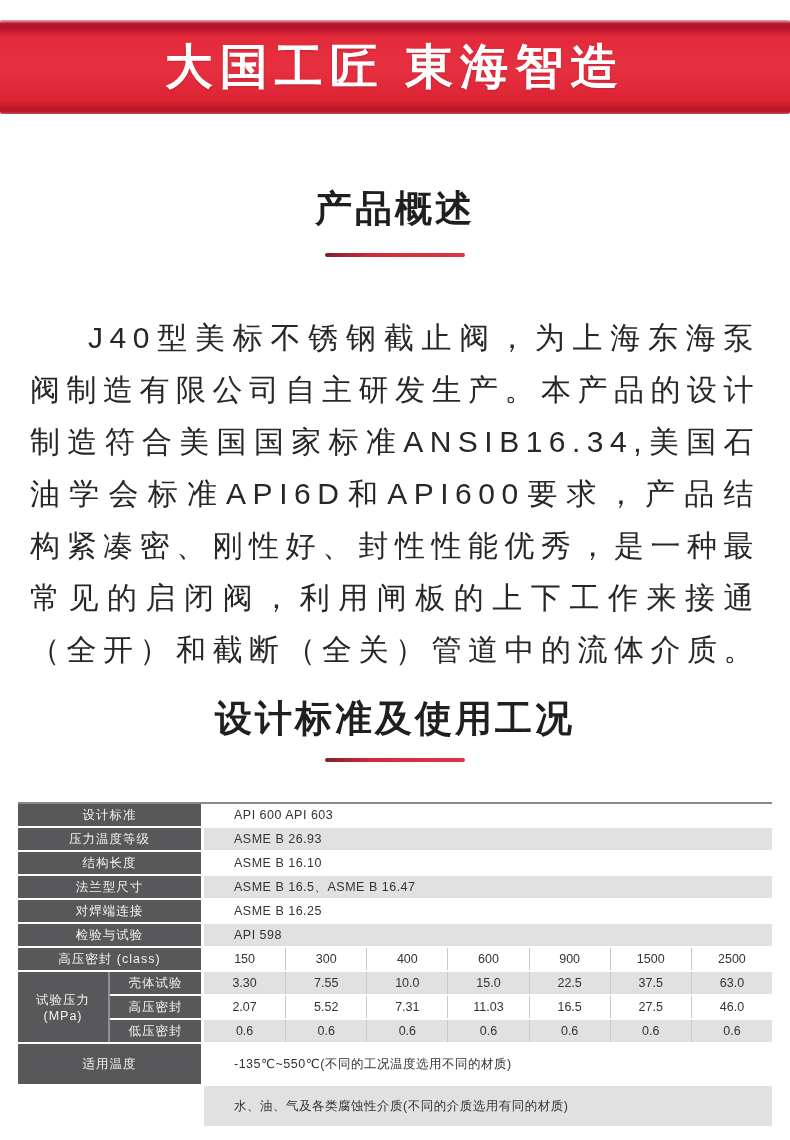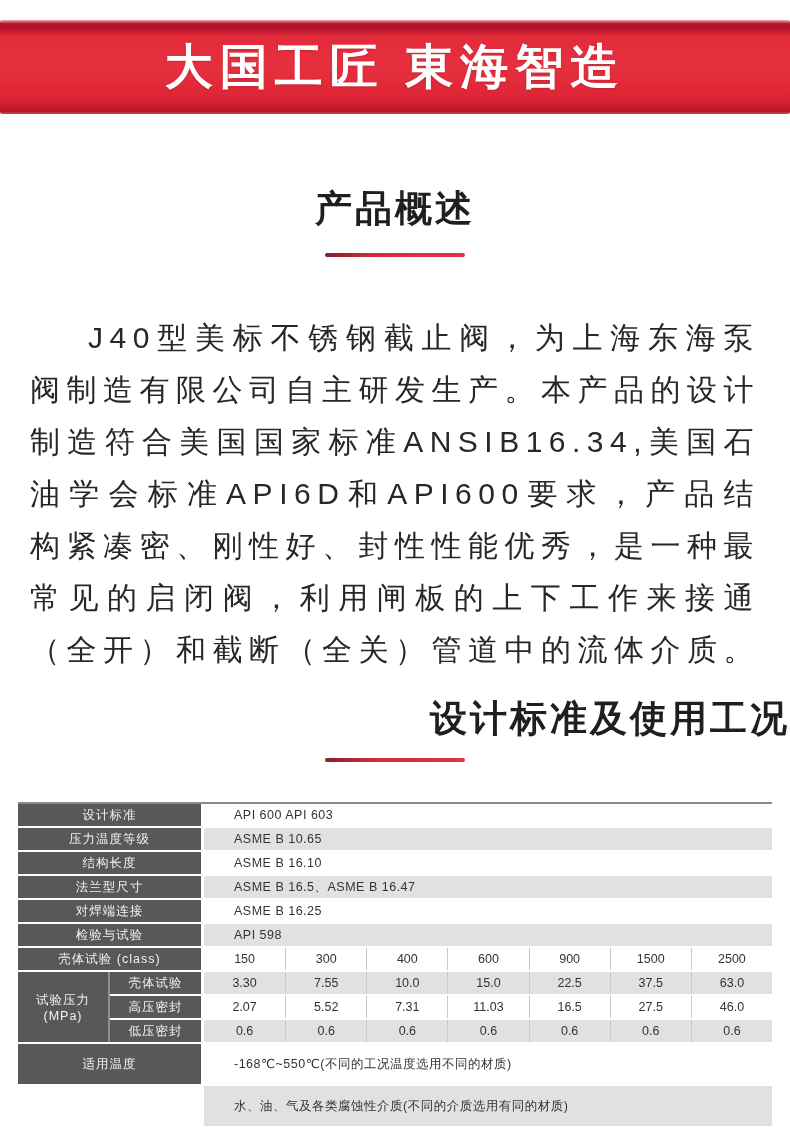--- a/index.html
+++ b/index.html
@@ -18,21 +18,21 @@
   .banner-title{
     color:#ffffff;font-size:48px;font-weight:bold;letter-spacing:7px;
     text-shadow:0 1px 2px rgba(0,0,0,0.15);white-space:pre;
   }
   
   .sec-title{
     position:absolute;left:0;width:790px;text-align:center;
     color:#1f1f1f;font-size:37px;font-weight:bold;letter-spacing:3px;line-height:50px;
   }
   .t1{top:168px;}
-  .t2{top:678px;text-align:right;}
+  .t2{top:678px;}
   .underline{
     position:absolute;left:325px;width:140px;height:4px;border-radius:2px;
     background:linear-gradient(90deg,#7e2130 0%,#d62a3c 35%,#e03347 100%);
   }
   .u1{top:237px;}
   .u2{top:742px;}
   
   .intro{
     position:absolute;left:30px;top:296px;width:730px;
     font-size:30px;line-height:52px;letter-spacing:6.5px;
@@ -84,35 +84,35 @@
   <div class="underline u2"></div>
 
   <div class="table-wrap">
     <div class="table-topline"></div>
     <div class="grid">
 
       <div class="lbl span2" style="grid-row:1">设计标准</div>
       <div class="val full bg-w" style="grid-row:1">API 600  API 603</div>
 
       <div class="lbl span2" style="grid-row:2">压力温度等级</div>
-      <div class="val full bg-g" style="grid-row:2">ASME B 10.65</div>
+      <div class="val full bg-g" style="grid-row:2">ASME B 26.93</div>
 
       <div class="lbl span2" style="grid-row:3">结构长度</div>
       <div class="val full bg-w" style="grid-row:3">ASME B 16.10</div>
 
       <div class="lbl span2" style="grid-row:4">法兰型尺寸</div>
       <div class="val full bg-g" style="grid-row:4">ASME B 16.5、ASME B 16.47</div>
 
       <div class="lbl span2" style="grid-row:5">对焊端连接</div>
       <div class="val full bg-w" style="grid-row:5">ASME B 16.25</div>
 
       <div class="lbl span2" style="grid-row:6">检验与试验</div>
       <div class="val full bg-g" style="grid-row:6">API 598</div>
 
-      <div class="lbl span2" style="grid-row:7">壳体试验 (class)</div>
+      <div class="lbl span2" style="grid-row:7">高压密封 (class)</div>
       <div class="num bg-w" style="grid-row:7;grid-column:3">150</div>
       <div class="num bg-w sep" style="grid-row:7;grid-column:4">300</div>
       <div class="num bg-w sep" style="grid-row:7;grid-column:5">400</div>
       <div class="num bg-w sep" style="grid-row:7;grid-column:6">600</div>
       <div class="num bg-w sep" style="grid-row:7;grid-column:7">900</div>
       <div class="num bg-w sep" style="grid-row:7;grid-column:8">1500</div>
       <div class="num bg-w sep" style="grid-row:7;grid-column:9">2500</div>
 
       <div class="lbl main" style="grid-row:8 / 11;grid-column:1">试验压力(MPa)</div>
 
@@ -137,20 +137,20 @@
       <div class="lbl" style="grid-row:10;grid-column:2">低压密封</div>
       <div class="num bg-g" style="grid-row:10;grid-column:3">0.6</div>
       <div class="num bg-g sep" style="grid-row:10;grid-column:4">0.6</div>
       <div class="num bg-g sep" style="grid-row:10;grid-column:5">0.6</div>
       <div class="num bg-g sep" style="grid-row:10;grid-column:6">0.6</div>
       <div class="num bg-g sep" style="grid-row:10;grid-column:7">0.6</div>
       <div class="num bg-g sep" style="grid-row:10;grid-column:8">0.6</div>
       <div class="num bg-g sep" style="grid-row:10;grid-column:9">0.6</div>
 
       <div class="lbl span2" style="grid-row:11">适用温度</div>
-      <div class="val full bg-w" style="grid-row:11">-168℃~550℃(不同的工况温度选用不同的材质)</div>
+      <div class="val full bg-w" style="grid-row:11">-135℃~550℃(不同的工况温度选用不同的材质)</div>
 
       <div class="val full bg-g" style="grid-row:12">水、油、气及各类腐蚀性介质(不同的介质选用有同的材质)</div>
 
     </div>
   </div>
 
 </div>
 
 </body></html>

